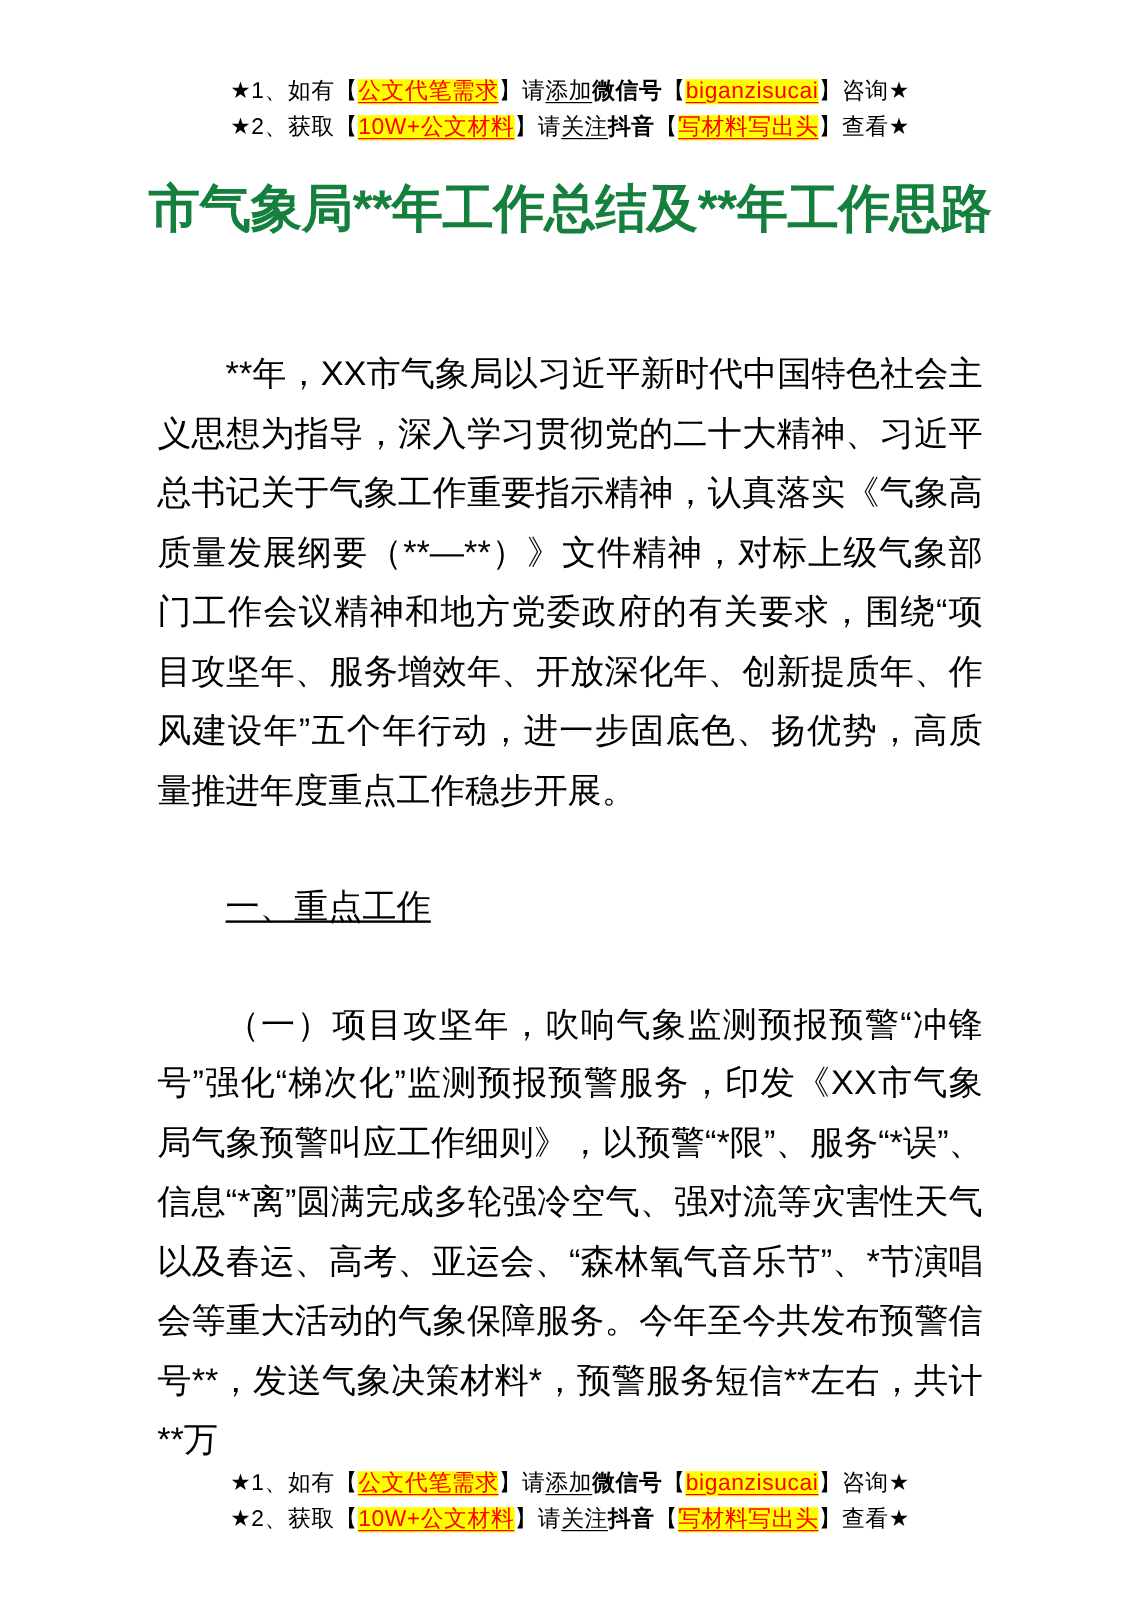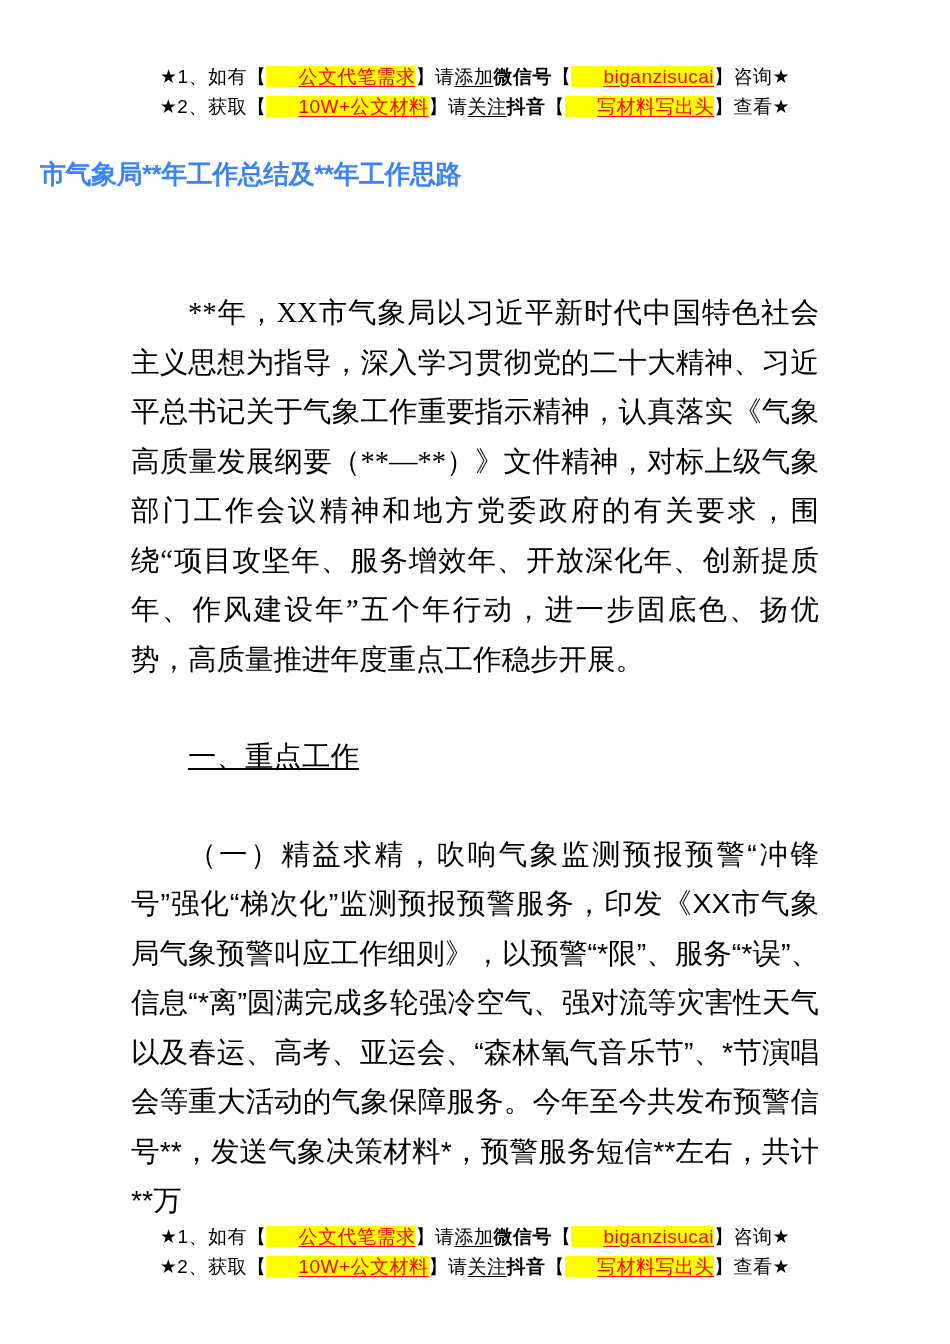--- a/index.html
+++ b/index.html
@@ -25,45 +25,44 @@
   .promo-bottom{position:absolute;left:0;right:0;bottom:62px;}
   .promo .seg{font-weight:normal;}
   .promo .seg-normal{font-weight:bold;}
   .promo .u{text-decoration:underline;text-underline-offset:3px;}
   .promo .hl{
     background:#ffff00;
     color:#ff0000;
     text-decoration:underline;
     text-decoration-color:#ff0000;
     text-underline-offset:3px;
-    padding-left:32px;
   }
   
   .doc-title{
     margin:26px 40px 0 40px;
-    text-align:left;
-    font-size:26px;
+    text-align:center;
+    font-size:43px;
     line-height:52px;
     font-weight:900;
     letter-spacing:-0.5px;
-    color:#3b82f6;
+    color:#15803d;
   }
   
   .body-text{
     width:688px;
     margin-left:131px;
     margin-right:131px;
     font-size:28.5px;
     line-height:49.5px;
     font-weight:400;
     text-align:justify;
     text-indent:2em;
     color:#000000;
   }
-  .para-1{margin-top:88px;margin-bottom:0;font-family:Liberation Serif, serif;}
+  .para-1{margin-top:88px;margin-bottom:0;}
   .section-heading{
     margin:48px 131px 0 131px;
     width:688px;
     font-size:28.5px;
     line-height:49.5px;
     font-weight:400;
     text-indent:2em;
     color:#000000;
     text-decoration:underline;
   }
@@ -82,21 +81,21 @@
       <span class="seg">★2、获取【</span><span class="seg hl">10W+公文材料</span><span class="seg">】请</span><span class="seg u">关注</span><span class="seg seg-normal">抖音</span><span class="seg">【</span><span class="seg hl">写材料写出头</span><span class="seg">】查看★</span>
     </div>
   </div>
 
   <h1 class="doc-title">市气象局**年工作总结及**年工作思路</h1>
 
   <p class="body-text para-1">**年，XX市气象局以习近平新时代中国特色社会主义思想为指导，深入学习贯彻党的二十大精神、习近平总书记关于气象工作重要指示精神，认真落实《气象高质量发展纲要（**—**）》文件精神，对标上级气象部门工作会议精神和地方党委政府的有关要求，围绕“项目攻坚年、服务增效年、开放深化年、创新提质年、作风建设年”五个年行动，进一步固底色、扬优势，高质量推进年度重点工作稳步开展。</p>
 
   <h2 class="section-heading">一、重点工作</h2>
 
-  <p class="body-text para-2">（一）精益求精，吹响气象监测预报预警“冲锋号”强化“梯次化”监测预报预警服务，印发《XX市气象局气象预警叫应工作细则》，以预警“*限”、服务“*误”、信息“*离”圆满完成多轮强冷空气、强对流等灾害性天气以及春运、高考、亚运会、“森林氧气音乐节”、*节演唱会等重大活动的气象保障服务。今年至今共发布预警信号**，发送气象决策材料*，预警服务短信**左右，共计**万</p>
+  <p class="body-text para-2">（一）项目攻坚年，吹响气象监测预报预警“冲锋号”强化“梯次化”监测预报预警服务，印发《XX市气象局气象预警叫应工作细则》，以预警“*限”、服务“*误”、信息“*离”圆满完成多轮强冷空气、强对流等灾害性天气以及春运、高考、亚运会、“森林氧气音乐节”、*节演唱会等重大活动的气象保障服务。今年至今共发布预警信号**，发送气象决策材料*，预警服务短信**左右，共计**万</p>
 
   <div class="promo promo-bottom">
     <div>
       <span class="seg">★1、如有【</span><span class="seg hl">公文代笔需求</span><span class="seg">】请</span><span class="seg u">添加</span><span class="seg seg-normal">微信号</span><span class="seg">【</span><span class="seg hl">biganzisucai</span><span class="seg">】咨询★</span>
     </div>
     <div>
       <span class="seg">★2、获取【</span><span class="seg hl">10W+公文材料</span><span class="seg">】请</span><span class="seg u">关注</span><span class="seg seg-normal">抖音</span><span class="seg">【</span><span class="seg hl">写材料写出头</span><span class="seg">】查看★</span>
     </div>
   </div>
 

